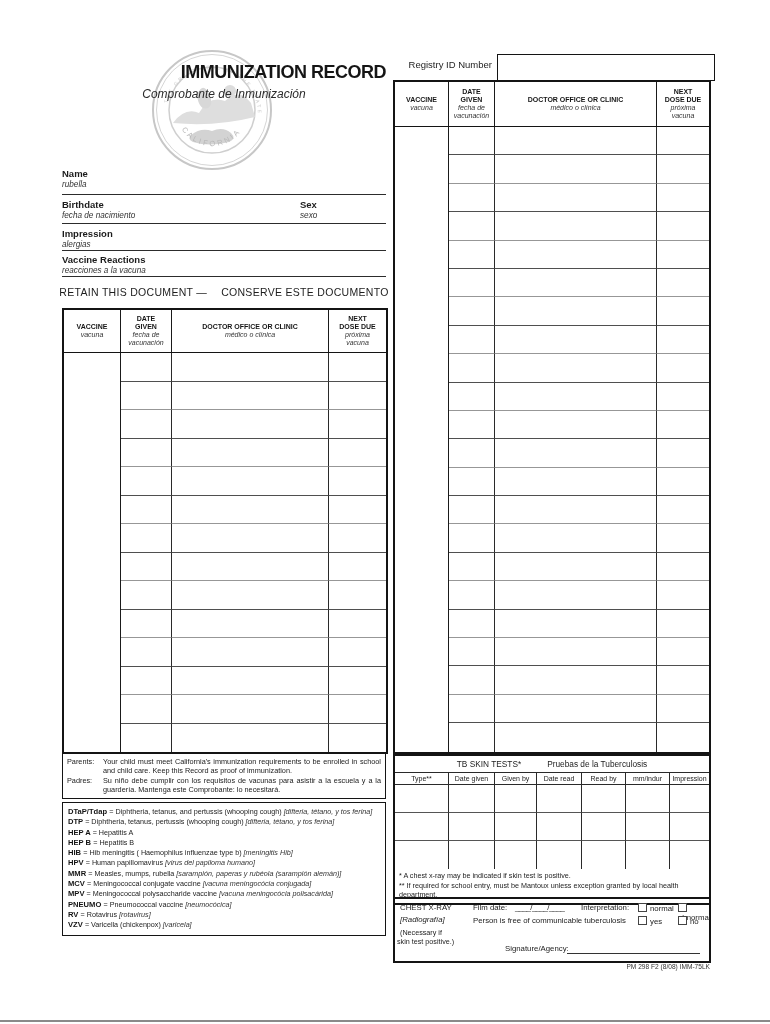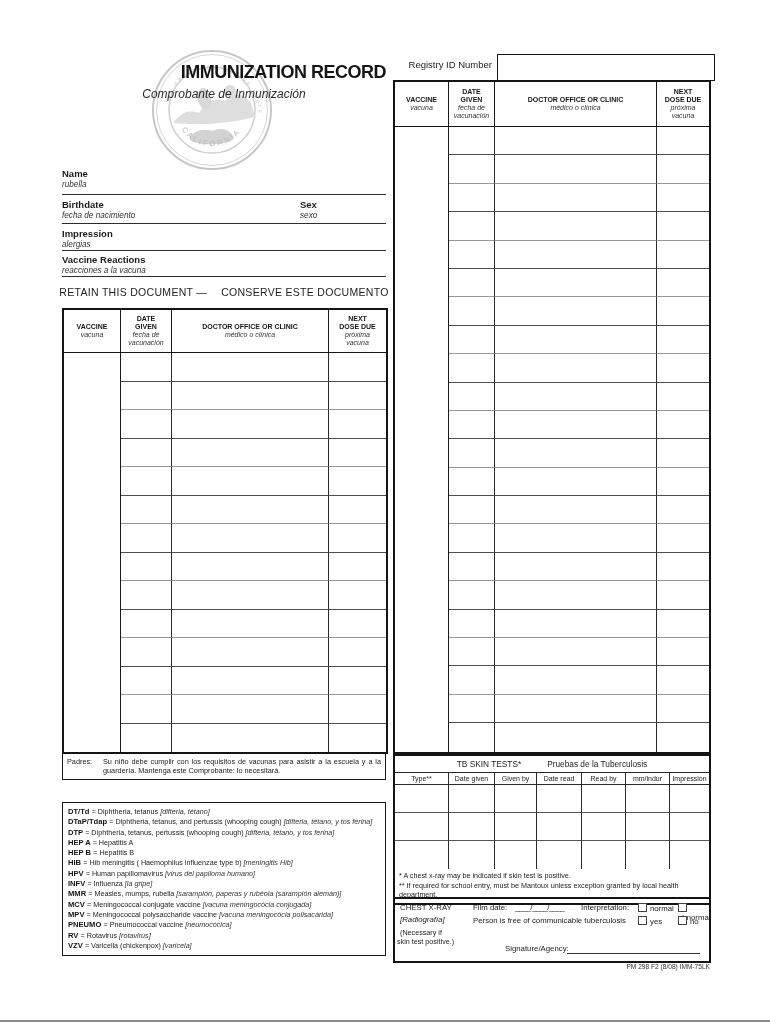--- a/index.html
+++ b/index.html
@@ -183,34 +183,36 @@
         <div class="cell bb1"></div>
         <div class="cell lastcol bb1"></div>
         <div class="cell"></div>
         <div class="cell"></div>
         <div class="cell lastcol"></div>
       </div>
   </div>
 
   <div class="abs notebox" style="left:62px;top:753px;width:314px;">
     <div class="noterow">
+      <span class="nlab">Parents:</span>
+      <span class="ntxt">Your child must meet California's immunization requirements to be enrolled in school and child care. Keep this Record as proof of immunization.</span>
+    </div>
+    <div class="noterow">
       <span class="nlab">Padres:</span>
       <span class="ntxt">Su niño debe cumplir con los requisitos de vacunas para asistir a la escuela y a la guardería. Mantenga este Comprobante:  lo necesitará.</span>
     </div>
   </div>
 
   <div class="abs legendbox" id="legend-box" style="left:62px;top:802px;width:312px;">
-      <div class="legline"><b>DT/Td </b><span>= Diphtheria, tetanus    </span><i>[difteria, tétano]</i></div>
       <div class="legline"><b>DTaP/Tdap </b><span>= Diphtheria, tetanus, and pertussis (whooping cough)    </span><i>[difteria, tétano, y tos ferina]</i></div>
       <div class="legline"><b>DTP </b><span>= Diphtheria, tetanus, pertussis (whooping cough)    </span><i>[difteria, tétano, y tos ferina]</i></div>
       <div class="legline"><b>HEP A </b><span>= Hepatitis A</span><i></i></div>
       <div class="legline"><b>HEP B </b><span>= Hepatitis B</span><i></i></div>
       <div class="legline"><b>HIB </b><span>= Hib meningitis ( Haemophilus influenzae  type b)    </span><i>[meningitis Hib]</i></div>
       <div class="legline"><b>HPV </b><span>= Human papillomavirus    </span><i>[virus del papiloma humano]</i></div>
-      <div class="legline"><b>INFV </b><span>= Influenza    </span><i>[la gripe]</i></div>
       <div class="legline"><b>MMR </b><span>= Measles, mumps, rubella    </span><i>[sarampión, paperas y rubéola (sarampión alemán)]</i></div>
       <div class="legline"><b>MCV </b><span>= Meningococcal conjugate vaccine    </span><i>[vacuna meningocócia conjugada]</i></div>
       <div class="legline"><b>MPV </b><span>= Meningococcal polysaccharide vaccine    </span><i>[vacuna meningocócia polisacárida]</i></div>
       <div class="legline"><b>PNEUMO </b><span>= Pneumococcal vaccine    </span><i>[neumocócica]</i></div>
       <div class="legline"><b>RV </b><span>= Rotavirus    </span><i>[rotavirus]</i></div>
       <div class="legline"><b>VZV </b><span>= Varicella (chickenpox)    </span><i>[varicela]</i></div>
     </div>
 
   <div class="abs reg-label" style="left:400px;top:59px;width:92px;">Registry ID Number</div>
   <div class="abs reg-box" style="left:497px;top:54px;width:212px;height:21px;font-size:9px;padding:2px;"></div>

